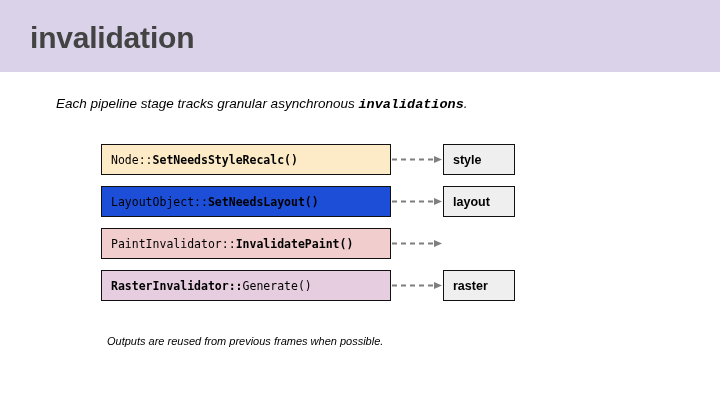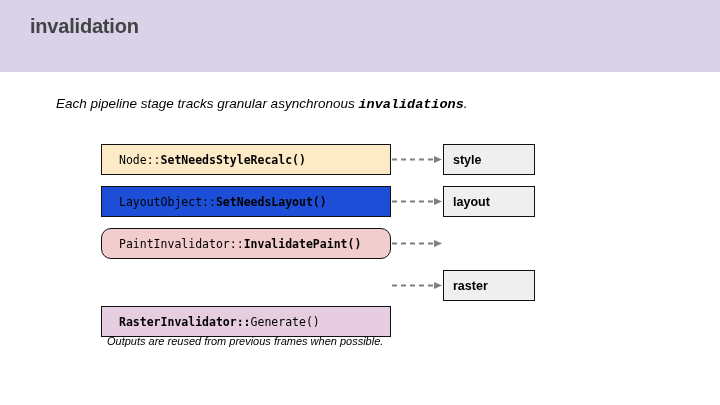--- a/index.html
+++ b/index.html
@@ -20,22 +20,22 @@
     position: absolute;
     left: 0;
     top: 0;
     width: 720px;
     height: 72px;
     background: #d9d2e9;
   }
   .slide-title {
     position: absolute;
     left: 30px;
-    top: 8px;
-    font-size: 20px;
+    top: 20px;
+    font-size: 30px;
     font-weight: bold;
     color: #434343;
     letter-spacing: -0.2px;
     line-height: 36px;
   }
 
   
   .subtitle {
     position: absolute;
     left: 56px;
@@ -67,21 +67,21 @@
   .code-box {
     position: absolute;
     left: 101px;
     top: 0;
     width: 290px;
     height: 31px;
     box-sizing: border-box;
     border: 1.4px solid #111111;
     display: flex;
     align-items: center;
-    padding-left: 17px;
+    padding-left: 9px;
   }
   .code-text {
     font-family: "DejaVu Sans Mono", monospace;
     font-size: 11.5px;
     color: #000000;
     white-space: nowrap;
   }
   .code-text .bold {
     font-weight: bold;
   }
@@ -92,21 +92,21 @@
     left: 392px;
     top: 9px;
     width: 52px;
     height: 13px;
   }
 
   .stage-box {
     position: absolute;
     left: 443px;
     top: 0;
-    width: 92px;
+    width: 72px;
     height: 31px;
     box-sizing: border-box;
     border: 1.4px solid #111111;
     background: #efefef;
     display: flex;
     align-items: center;
     padding-left: 9px;
   }
   .stage-label {
     font-size: 12.5px;
@@ -153,30 +153,30 @@
       </div>
       <svg class="connector" viewBox="0 0 52 13">
         <line x1="0" y1="6.5" x2="43" y2="6.5" stroke="#7f7f7f" stroke-width="1.8" stroke-dasharray="5,4"></line>
         <path d="M42 3 L50 6.5 L42 10 Z" fill="#7f7f7f"></path>
       </svg>
       <div class="stage-box">
         <span class="stage-label">layout</span>
       </div>
     </div>
     <div class="row" style="top: 228px;">
-      <div class="code-box" style="background: rgb(242, 205, 205); border-radius: 10px;">
+      <div class="code-box" style="background: rgb(242, 205, 205);">
         <span class="code-text"><span>PaintInvalidator::</span><span class="bold">InvalidatePaint()</span></span>
       </div>
       <svg class="connector" viewBox="0 0 52 13">
         <line x1="0" y1="6.5" x2="43" y2="6.5" stroke="#7f7f7f" stroke-width="1.8" stroke-dasharray="5,4"></line>
         <path d="M42 3 L50 6.5 L42 10 Z" fill="#7f7f7f"></path>
       </svg>
     </div>
     <div class="row" style="top: 270px;">
-      <div class="code-box" style="background: rgb(230, 205, 224); margin-top: 36px;">
+      <div class="code-box" style="background: rgb(230, 205, 224);">
         <span class="code-text"><span class="bold">RasterInvalidator::</span><span>Generate()</span></span>
       </div>
       <svg class="connector" viewBox="0 0 52 13">
         <line x1="0" y1="6.5" x2="43" y2="6.5" stroke="#7f7f7f" stroke-width="1.8" stroke-dasharray="5,4"></line>
         <path d="M42 3 L50 6.5 L42 10 Z" fill="#7f7f7f"></path>
       </svg>
       <div class="stage-box">
         <span class="stage-label">raster</span>
       </div>
     </div>

